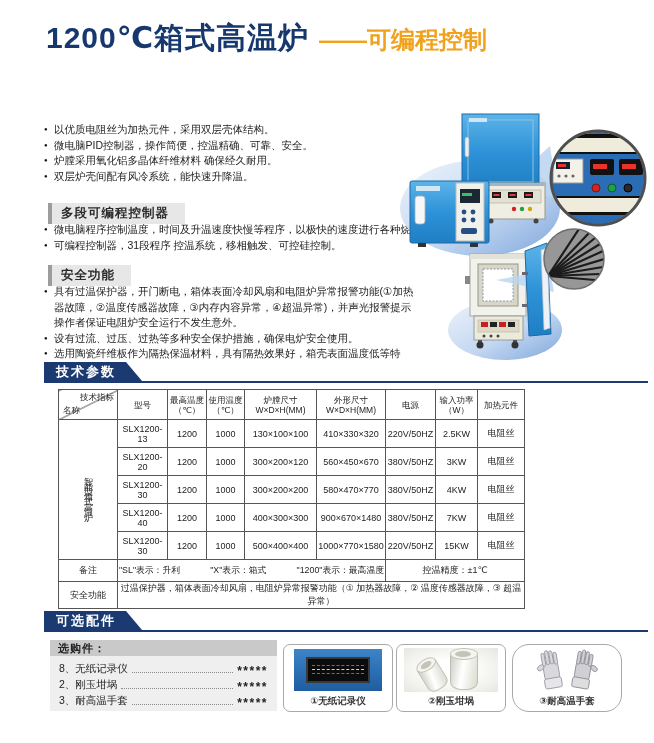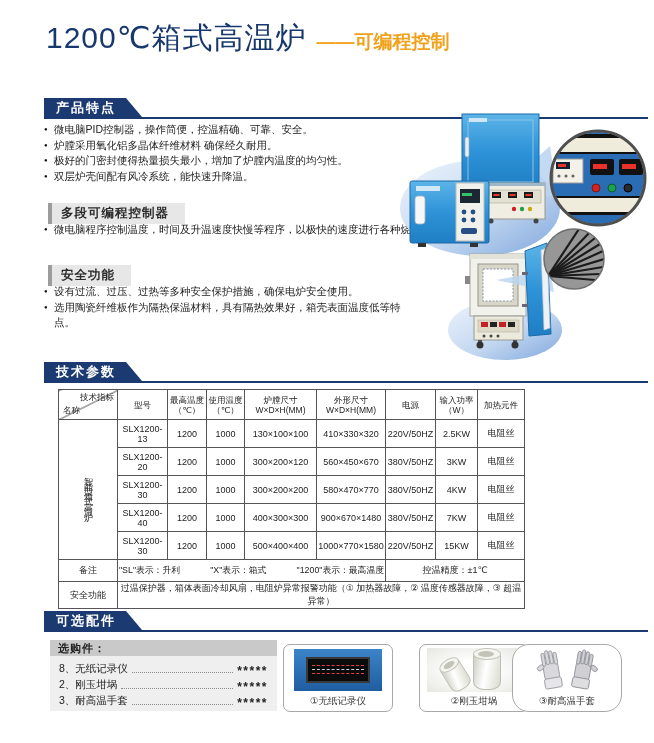--- a/index.html
+++ b/index.html
@@ -1,22 +1,22 @@
 <!DOCTYPE html>
 <html><head>
 <meta charset="utf-8">
 <style>
   html,body{margin:0;padding:0;background:#fff;}
   .page{position:relative;width:654px;height:743px;background:#fff;overflow:hidden;
         font-family:"Liberation Sans","DejaVu Sans",sans-serif;color:#333;}
 
   
   .title-wrap{position:absolute;left:46px;top:18px;white-space:nowrap;}
-  .title{font-size:30px;font-weight:normal;color:#17386e;letter-spacing:1px;}
-  .subtitle{font-size:19px;font-weight:bold;color:#f0a21c;margin-left:10px;}
+  .title{font-size:30px;font-weight:bold;color:#17386e;letter-spacing:1px;}
+  .subtitle{font-size:24px;font-weight:bold;color:#f0a21c;margin-left:10px;}
 
   .intro{position:absolute;left:32px;top:58px;width:614px;font-size:11.5px;line-height:16px;
          color:#222;text-indent:2em;}
 
   
   .band{position:absolute;left:44px;width:604px;height:19px;border-bottom:2px solid #1b3a71;}
   .band .tab{display:inline-block;height:19px;line-height:19px;background:#1b3a71;color:#fff;
              font-size:13px;font-weight:bold;letter-spacing:2px;padding:0 26px 0 12px;
              clip-path:polygon(0 0,calc(100% - 16px) 0,100% 100%,0 100%);}
   .band1{top:98px;} .band2{top:362px;} .band3{top:611px;}
@@ -55,24 +55,24 @@
   .optbox{position:absolute;left:50px;top:640px;width:227px;height:71px;background:#efefef;}
   .optbox .hd{height:16px;line-height:16px;background:#c9c9c9;font-size:11px;font-weight:bold;
               color:#222;padding-left:8px;letter-spacing:1px;}
   .optbox .items{padding:4px 9px 0 9px;}
   .opt-row{display:flex;align-items:flex-end;height:16px;font-size:10.5px;color:#222;}
   .opt-row .leader{flex:1;border-bottom:1px dotted #8a8a8a;margin:0 4px 3px 4px;}
   .opt-row .stars{font-weight:bold;font-size:12px;letter-spacing:1.5px;line-height:10px;}
 
   
   .card{position:absolute;top:644px;width:110px;height:68px;background:#fff;border:1px solid #a8a8a8;
-        border-radius:7px;box-sizing:border-box;display:flex;flex-direction:column;align-items:center;padding-top:3px;}
+        border-radius:7px;box-sizing:border-box;display:flex;flex-direction:column;align-items:center;padding-top:3px;font-weight:bold;}
   .card .img{width:94px;height:44px;position:relative;overflow:hidden;}
   .card .lbl{font-size:9.5px;color:#333;margin-top:3px;}
-  .card1{left:283px;} .card2{left:419px;} .card3{left:512px;border-radius:17px;}
+  .card1{left:283px;} .card2{left:396px;} .card3{left:512px;border-radius:17px;}
   .rec-panel{width:88px;height:42px;margin:1px auto 0;background:linear-gradient(#3c84c8,#1e5da0);
              display:flex;align-items:center;justify-content:center;}
   .rec-screen{width:64px;height:26px;background:#0b0b0b;border:2px solid #3a3a3a;box-sizing:border-box;padding:3px 4px;}
   .scr-line{border-top:1px dashed #e04040;margin-top:3px;}
   .scr-line.w{border-top-color:#cfd8e0;}
   .cru-bg{width:94px;height:44px;background:radial-gradient(#ffffff 30%,#e7e7e1);}
   .cru{position:absolute;background:linear-gradient(100deg,#cdcdc4,#ffffff 45%,#dadace);
        border:1px solid #bdbdb2;border-radius:30% 30% 38% 38%/12% 12% 22% 22%;}
   .cru::before{content:"";position:absolute;left:-1px;top:-5px;width:100%;height:10px;border:1px solid #c2c2b7;
        border-radius:50%;background:#f5f5ef;}
@@ -86,38 +86,37 @@
 </head>
 <body>
 
 <div class="page">
 
   <div class="title-wrap">
     <span class="title">1200℃箱式高温炉</span><span class="subtitle">——可编程控制</span>
   </div>
 
 
-  <div class="band band1">
-    <span class="tab">产品特点</span>
-  </div>
 
   <ul class="blist features">
+    <li>以优质电阻丝为加热元件，采用双层壳体结构。</li>
     <li>微电脑PID控制器，操作简便，控温精确、可靠、安全。</li>
     <li>炉膛采用氧化铝多晶体纤维材料 确保经久耐用。</li>
-    <li>极好的门密封使得热量损失最小，增加了炉膛内温度的均匀性。</li>
     <li>双层炉壳间配有风冷系统，能快速升降温。</li>
   </ul>
 
   <div class="subhead sub1">多段可编程控制器</div>
   <ul class="blist ctrl-list">
     <li>微电脑程序控制温度，时间及升温速度快慢等程序，以极快的速度进行各种烧结试验。</li>
+    <li>可编程控制器，31段程序 控温系统，移相触发、可控硅控制。</li>
   </ul>
 
   <div class="subhead sub2">安全功能</div>
   <ul class="blist safety-list">
+    <li>具有过温保护器，开门断电，箱体表面冷却风扇和电阻炉异常报警功能(①加热器故障，②温度传感器故障，③内存内容异常，④超温异常)，并声光报警提示操作者保证电阻炉安全运行不发生意外。</li>
     <li>设有过流、过压、过热等多种安全保护措施，确保电炉安全使用。</li>
     <li>选用陶瓷纤维板作为隔热保温材料，具有隔热效果好，箱壳表面温度低等特点。</li>
   </ul>
 
   <div class="band band2">
     <span class="tab">技术参数</span>
   </div>
 
   <table class="spec">
     <colgroup>

